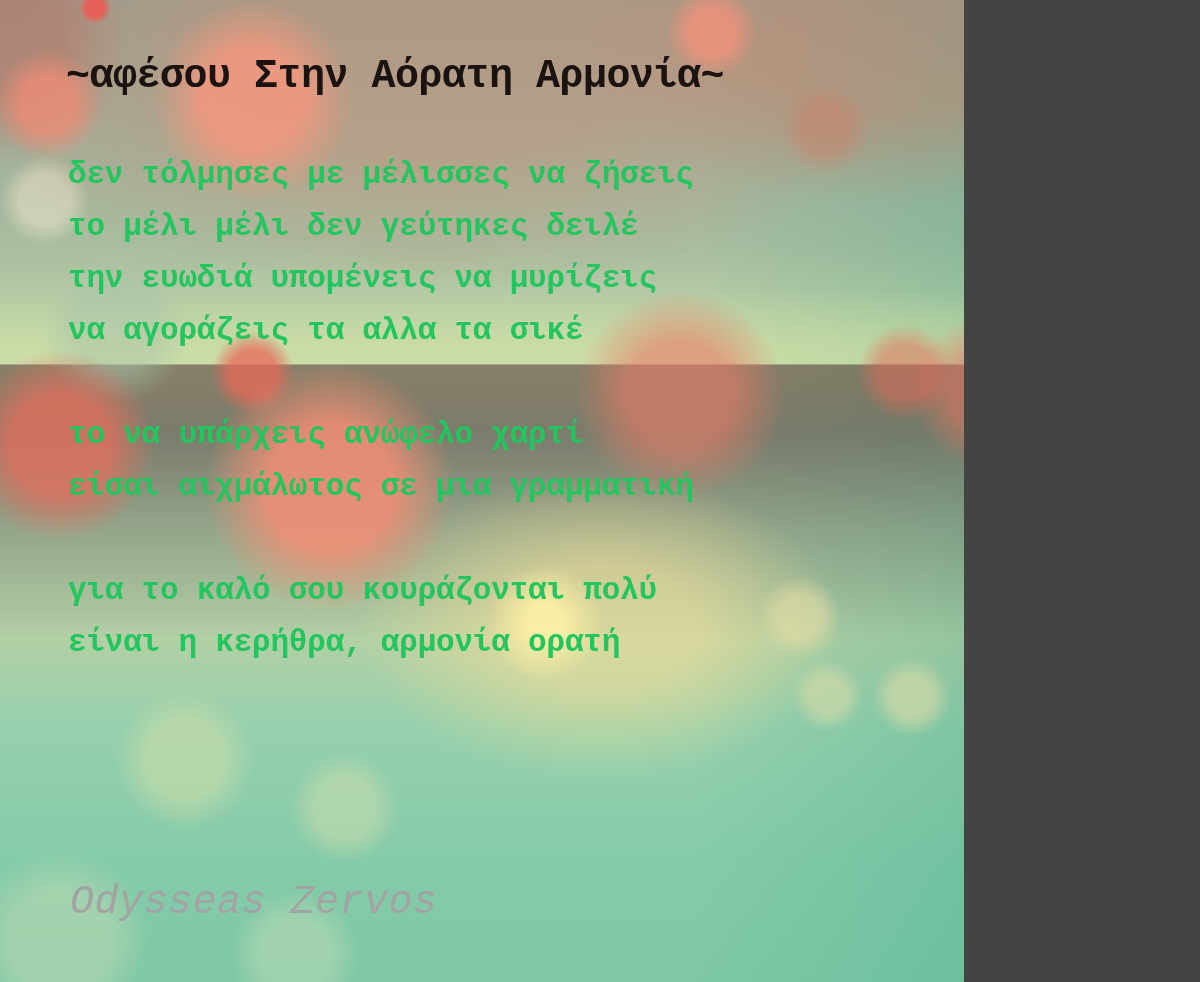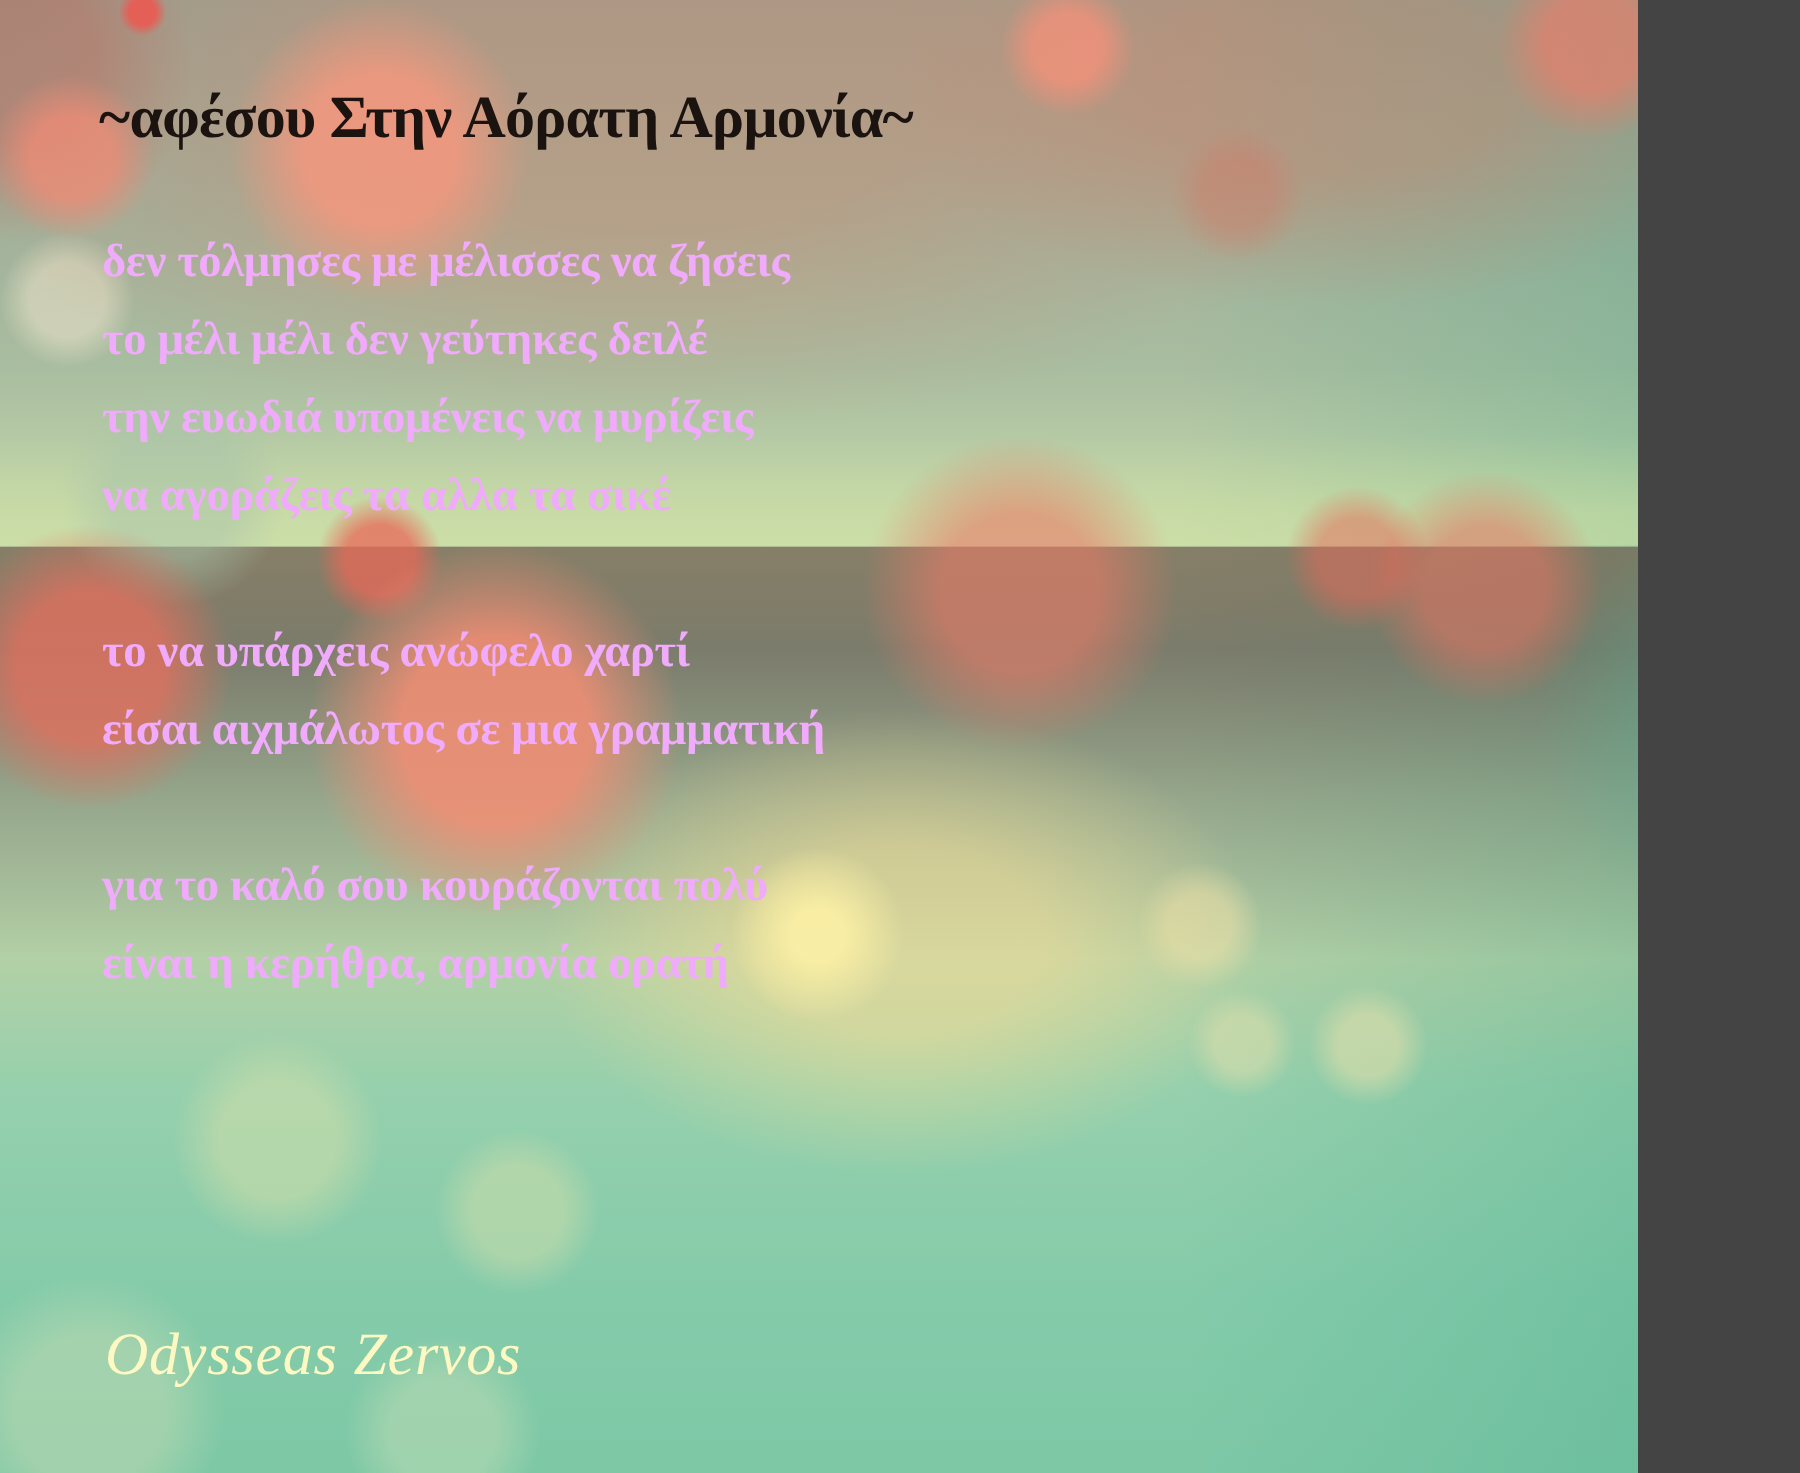--- a/index.html
+++ b/index.html
@@ -1,20 +1,20 @@
 <!DOCTYPE html>
 <html><head>
 <meta charset="utf-8">
 <style>
   html,body{margin:0;padding:0;background:#444;}
   .page{
     position:relative;
-    width:1092px;height:982px;
+    width:964px;height:982px;
     overflow:hidden;
-    font-family:Liberation Serif, serif;
+    font-family:Liberation Mono, monospace;
     text-align:right;
   }
   .bokeh{
     position:absolute;inset:0;
     background:
       
       radial-gradient(circle 95px  at 60px  445px, rgba(226,112,94,0.80) 0 52%, rgba(226,112,94,0) 100%),
       radial-gradient(circle 125px at 330px 487px, rgba(244,142,116,0.85) 0 50%, rgba(244,142,116,0) 100%),
       radial-gradient(circle 42px  at 253px 373px, rgba(232,104,88,0.75) 0 55%, rgba(232,104,88,0) 100%),
       radial-gradient(circle 105px at 680px 395px, rgba(232,122,102,0.60) 0 50%, rgba(232,122,102,0) 100%),
@@ -59,33 +59,33 @@
         #95ad97 44%, #a9c4a2 57%, #b3d0a6 65%, #96d0ad 74%,
         #84cbaa 88%, #7ec8a6 100%);
   }
   .title{
     position:absolute;left:66px;top:54px;margin:0;
     font-size:40px;font-weight:bold;letter-spacing:-0.5px;
     color:#1a1310;
   }
   .poem{
     position:absolute;left:68px;top:148px;
-    color:#f0abfc;
+    color:#22c55e;
   }
   .stanza{margin:0 0 52px 0;}
   .line{
     height:52px;display:flex;align-items:center;
     font-size:31px;font-weight:bold;letter-spacing:-0.2px;
     white-space:pre;
   }
   .author{
     position:absolute;left:70px;top:876px;height:52px;
     display:flex;align-items:center;
     font-size:40px;font-style:italic;font-weight:normal;
-    color:#fef9c3;letter-spacing:0.5px;
+    color:#a3a3a3;letter-spacing:0.5px;
   }
 </style>
 </head>
 <body>
 
 <div class="page">
   <div class="bokeh"></div>
 
   <h1 class="title">~αφέσου Στην Αόρατη Αρμονία~</h1>
 

